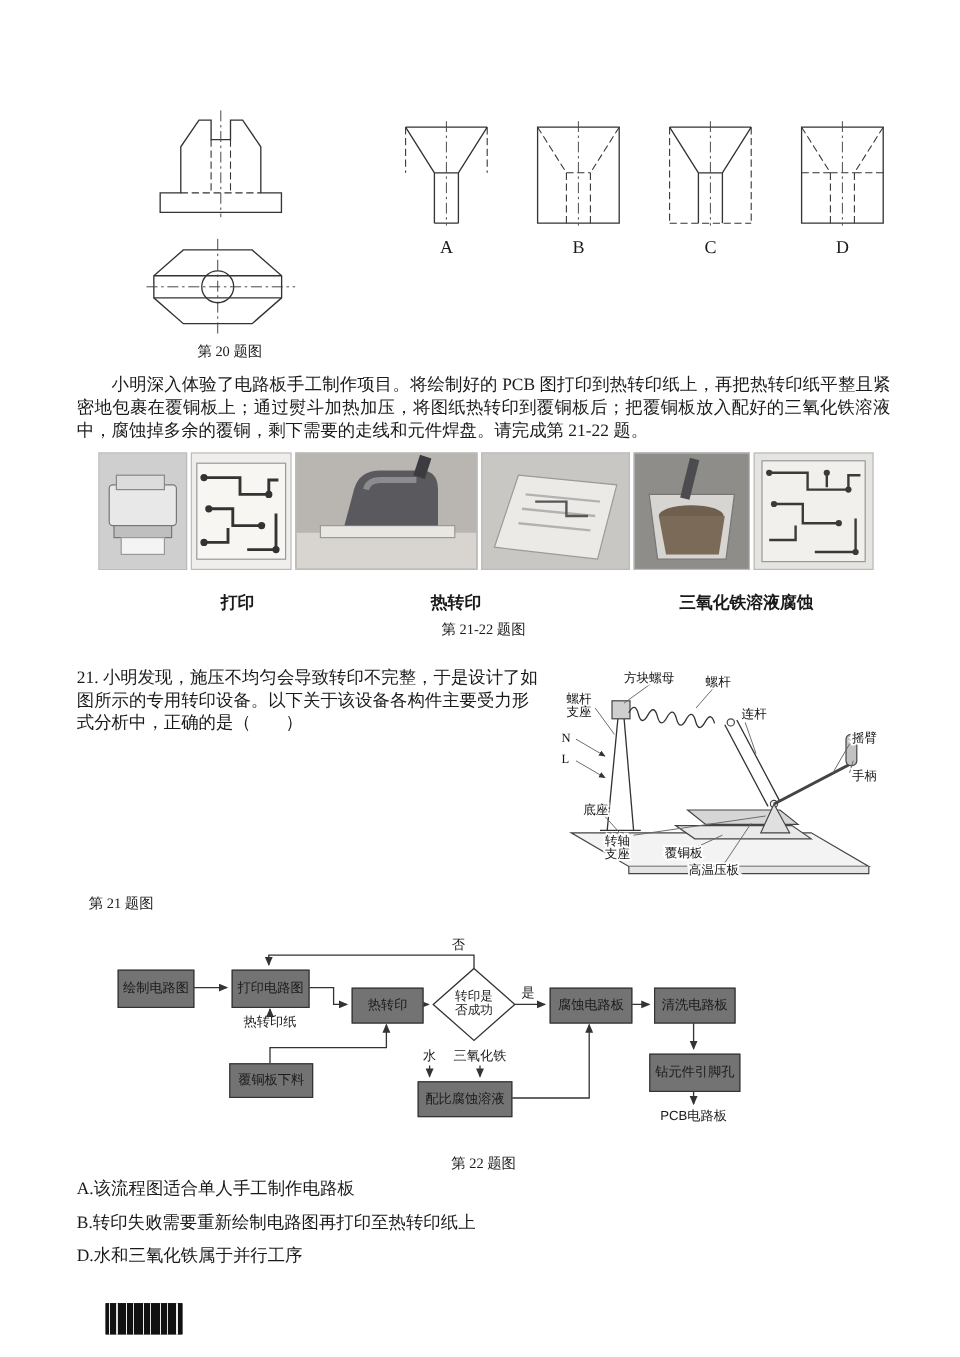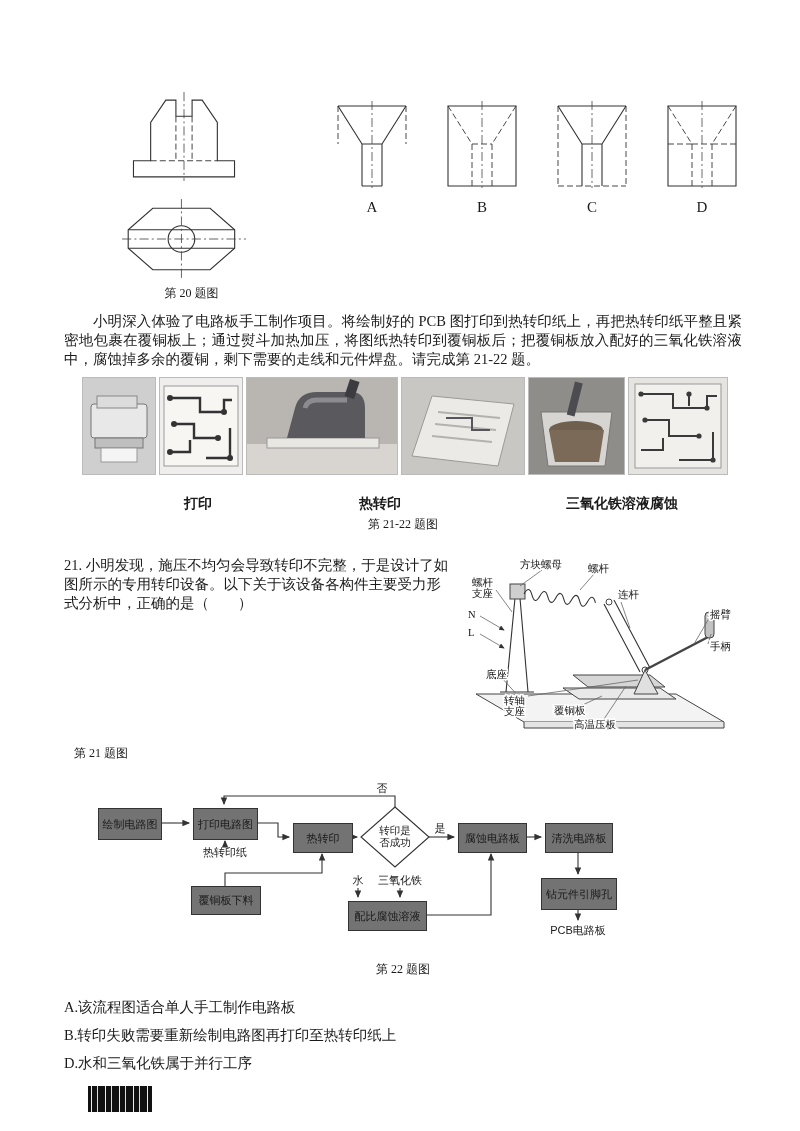--- a/index.html
+++ b/index.html
@@ -285,21 +285,21 @@
       <div class="ftext" style="left:122px;top:65px;width:60px;height:14px">热转印纸</div>
       <div class="fbox" style="left:118px;top:106px;width:68px;height:27px">覆铜板下料</div>
       <div class="ftext" style="left:270px;top:93px;width:30px;height:14px">水</div>
       <div class="ftext" style="left:304px;top:93px;width:46px;height:14px">三氧化铁</div>
       <div class="fbox" style="left:275px;top:121px;width:77px;height:28px">配比腐蚀溶液</div>
       <div class="ftext" style="left:358px;top:41px;width:18px;height:14px">是</div>
       <div class="ftext" style="left:300px;top:1px;width:18px;height:14px">否</div>
     </div>
     <div class="fig-caption cap-q22">第 22 题图</div>
 
-    <div class="q22-opts" style="margin-top:16px">
+    <div class="q22-opts" style="margin-top:0">
       <div>A.该流程图适合单人手工制作电路板</div>
       <div>B.转印失败需要重新绘制电路图再打印至热转印纸上</div>
       <div>D.水和三氧化铁属于并行工序</div>
     </div>
 
   </div>
 
   <div class="stamp"></div>
 </div>
 

